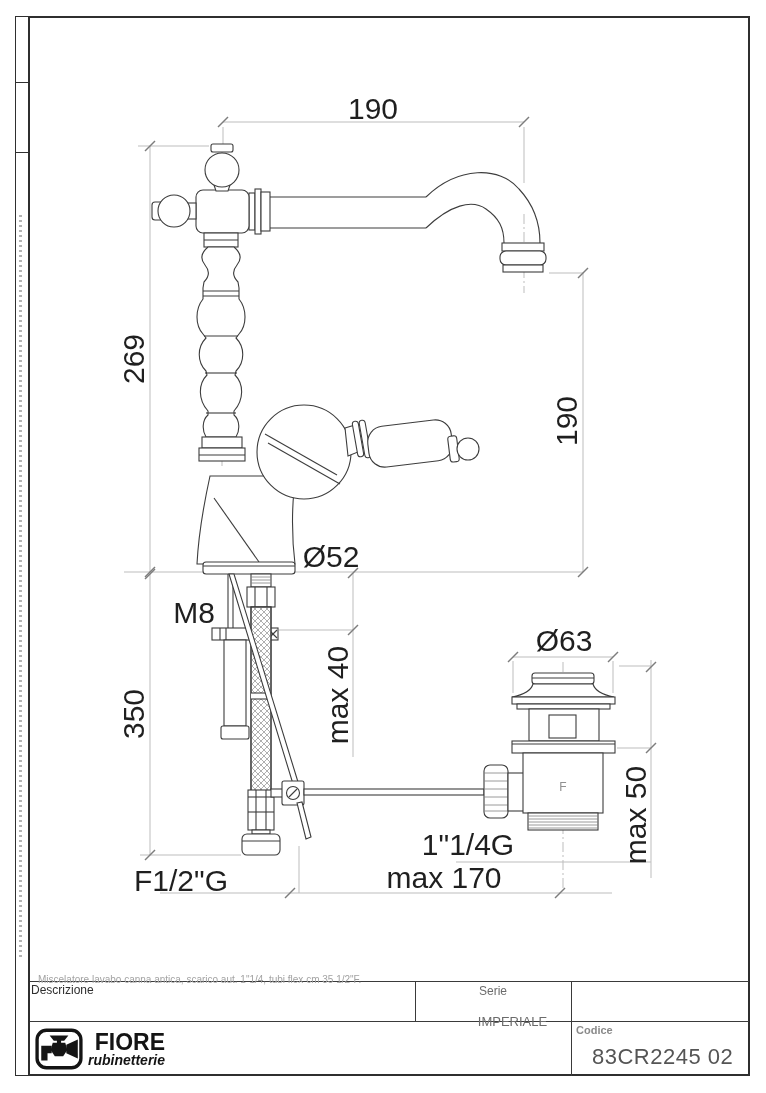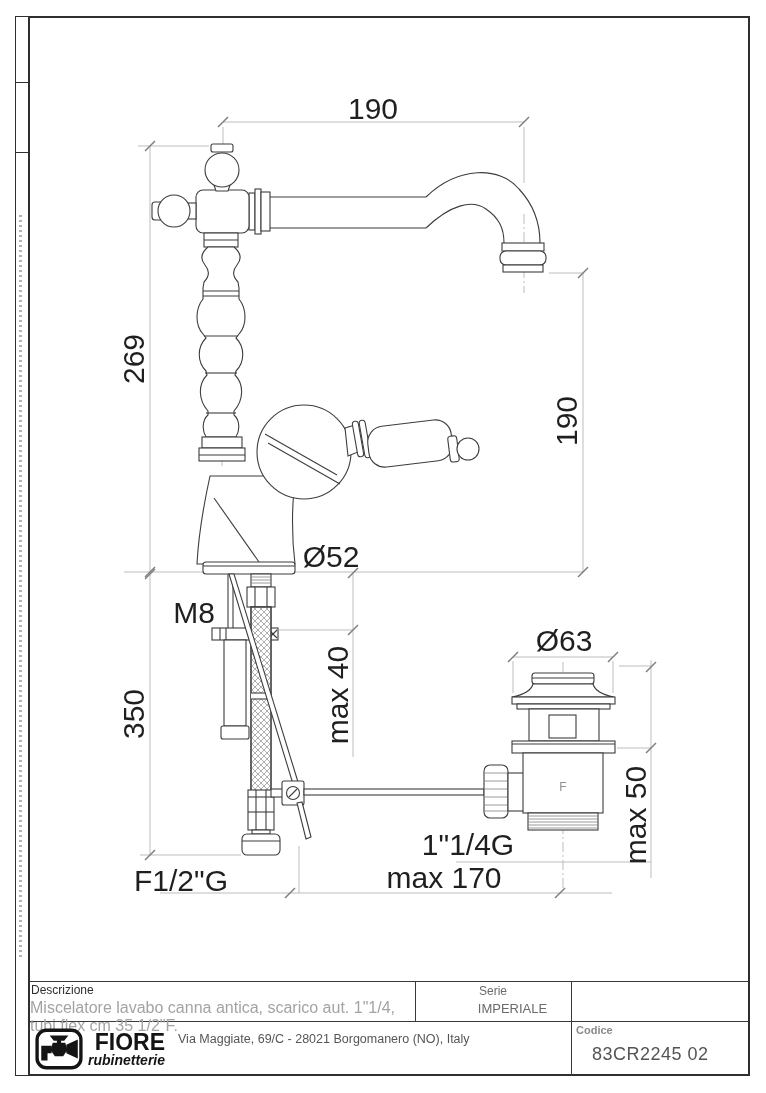--- a/index.html
+++ b/index.html
@@ -12,26 +12,26 @@
   .strip-div{left:15px;width:14px;height:1px;background:#2f2f2f;}
   .microtext{left:19px;top:215px;width:3px;height:745px;opacity:.75;
     background:repeating-linear-gradient(to bottom,#9a9a9a 0 2px,transparent 2px 5px);}
   
   .tb-line{background:#3a3a3a;}
   .tb-top{left:30px;top:981px;width:719px;height:1px;}
   .tb-mid{left:30px;top:1021px;width:719px;height:1px;}
   .tb-v1{left:415px;top:981px;width:1px;height:40px;}
   .tb-v2{left:571px;top:981px;width:1px;height:95px;}
   .desc-label{left:31px;top:983px;font-size:12px;color:#2e2e2e;}
-  .desc-text{left:30px;top:999px;font-size:16px;color:#a3a3a3;width:380px;}
+  .desc-text{left:30px;top:974px;font-size:10px;color:#a3a3a3;width:380px;padding-left:8px;}
   .serie-cell{left:415px;top:984px;width:156px;text-align:center;color:#6b6b6b;}
   .serie-label{font-size:12px;}
-  .serie-value{font-size:13px;margin-top:3px;padding-left:39px;}
+  .serie-value{font-size:13px;margin-top:16px;padding-left:39px;}
   .codice-label{left:576px;top:1024px;font-size:11px;color:#8a8a8a;font-weight:bold;}
-  .codice-value{left:592px;top:1044px;font-size:18px;color:#555555;letter-spacing:.5px;}
+  .codice-value{left:592px;top:1044px;font-size:22px;color:#555555;letter-spacing:.5px;}
   .address{left:178px;top:1029px;font-size:12.5px;color:#555555;line-height:21px;}
   
   .logo{left:35px;top:1028px;display:flex;align-items:center;gap:5px;}
   .logo-text-wrap{display:flex;flex-direction:column;align-items:flex-end;}
   .logo-name{font-size:23px;font-weight:900;color:#141414;letter-spacing:0px;line-height:22px;}
   .logo-tagline{font-size:14px;font-weight:bold;font-style:italic;color:#141414;margin-top:-1px;text-align:center;}
   
   svg.sheet{position:absolute;left:0;top:0;}
   .part{fill:#ffffff;stroke:#3d3d3d;stroke-width:1.1;}
   .partline{fill:none;stroke:#3d3d3d;stroke-width:1.1;}
@@ -266,14 +266,13 @@
     <path fill="#141414" d="M6,17 L16,17 L16,24 L12,24 L12,31 L6,31 Z"></path>
     <path fill="#141414" d="M30,16 L41,11 L41,29 L30,24 Z"></path>
   </svg>
   <div class="logo-text-wrap">
     <div class="logo-name">FIORE</div>
     <div class="logo-tagline">rubinetterie</div>
   </div>
 </div>
 
 <div class="abs address">
-  <div>Via Maggiate, 69/C - 28021 Borgomanero (NO), Italy</div>
 </div>
 
 </body></html>

